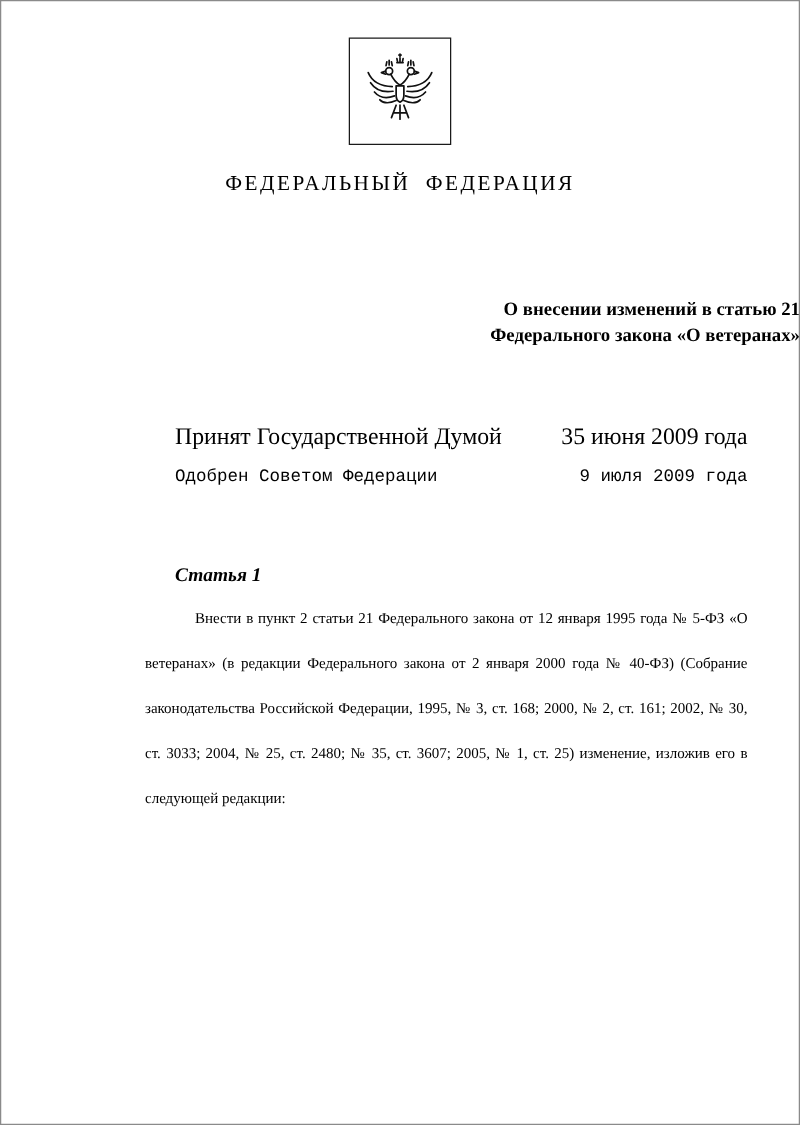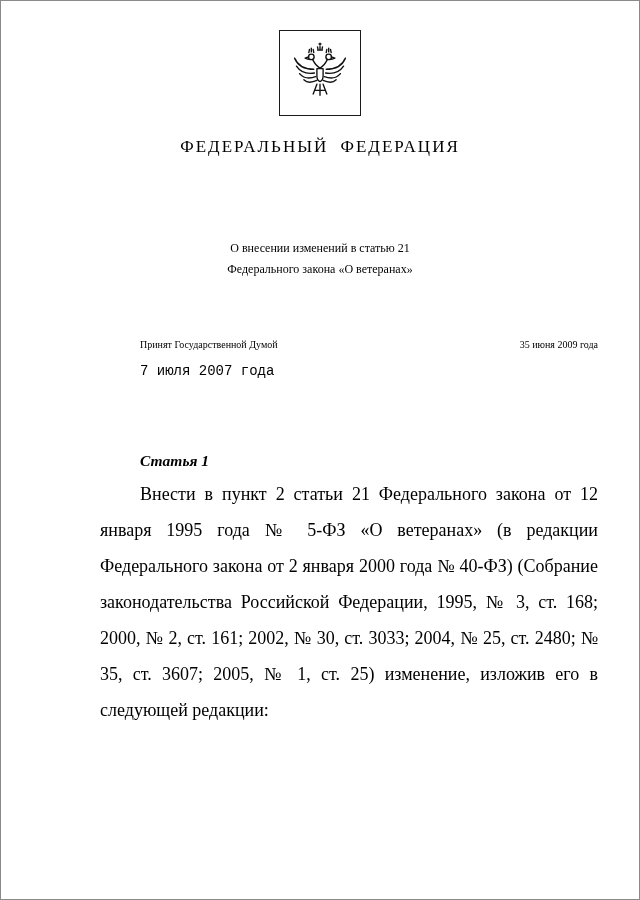--- a/index.html
+++ b/index.html
@@ -20,36 +20,36 @@
   .country{
     position:absolute;top:137px;left:0;right:0;text-align:center;
     font-size:17px;letter-spacing:2px;word-spacing:6px;
   }
   .doc-type{
     position:absolute;top:162px;left:0;right:0;text-align:center;
     font-size:26px;font-weight:bold;letter-spacing:6px;word-spacing:22px;
   }
 
   .title{
-    position:absolute;top:238px;left:0;right:0;text-align:center;
-    font-weight:normal;font-size:12px;line-height:21px;
+    position:absolute;top:238px;left:0;right:0;text-align:right;
+    font-weight:bold;font-size:15px;line-height:21px;
   }
 
   .adoption{position:absolute;left:140px;right:42px;top:339px;}
-  .adoption-row{display:flex;justify-content:space-between;align-items:baseline;font-size:10px;margin-bottom:13px;}
+  .adoption-row{display:flex;justify-content:space-between;align-items:baseline;font-size:19px;margin-bottom:13px;}
   .adoption-row.mono{font-family:"Liberation Mono","DejaVu Sans Mono",monospace;font-size:14px;}
 
   .article-heading{
     position:absolute;left:140px;top:452px;
     font-weight:bold;font-size:15.5px;font-style:italic;
   }
 
   .body-text{
-    position:absolute;left:100px;right:42px;top:476px;
-    font-size:18px;line-height:36px;text-align:justify;
+    position:absolute;left:116px;right:42px;top:476px;
+    font-size:12px;line-height:36px;text-align:justify;
   }
   .body-text p{margin:0;text-indent:40px;}
 
   svg .stroke{fill:none;stroke:#111;stroke-width:2.2;stroke-linecap:round;stroke-linejoin:round;}
 </style>
 </head>
 <body>
 
 <div class="page">
 
@@ -92,21 +92,22 @@
     <div>О внесении изменений в статью 21</div>
     <div>Федерального закона «О ветеранах»</div>
   </div>
 
   <div class="adoption">
     <div class="adoption-row">
       <span>Принят Государственной Думой</span>
       <span>35 июня 2009 года</span>
     </div>
     <div class="adoption-row mono">
-      <span>7 июля 2007 года</span>
+      <span>Одобрен Советом Федерации</span>
+      <span>9 июля 2009 года</span>
     </div>
   </div>
 
   <div class="article-heading">Статья 1</div>
 
   <div class="body-text">
     <p>Внести в пункт 2 статьи 21 Федерального закона от 12 января 1995 года № 5-ФЗ «О ветеранах» (в редакции Федерального закона от 2 января 2000 года № 40-ФЗ) (Собрание законодательства Российской Федерации, 1995, № 3, ст. 168; 2000, № 2, ст. 161; 2002, № 30, ст. 3033; 2004, № 25, ст. 2480; № 35, ст. 3607; 2005, № 1, ст. 25) изменение, изложив его в следующей редакции:</p>
   </div>
 
 </div>

